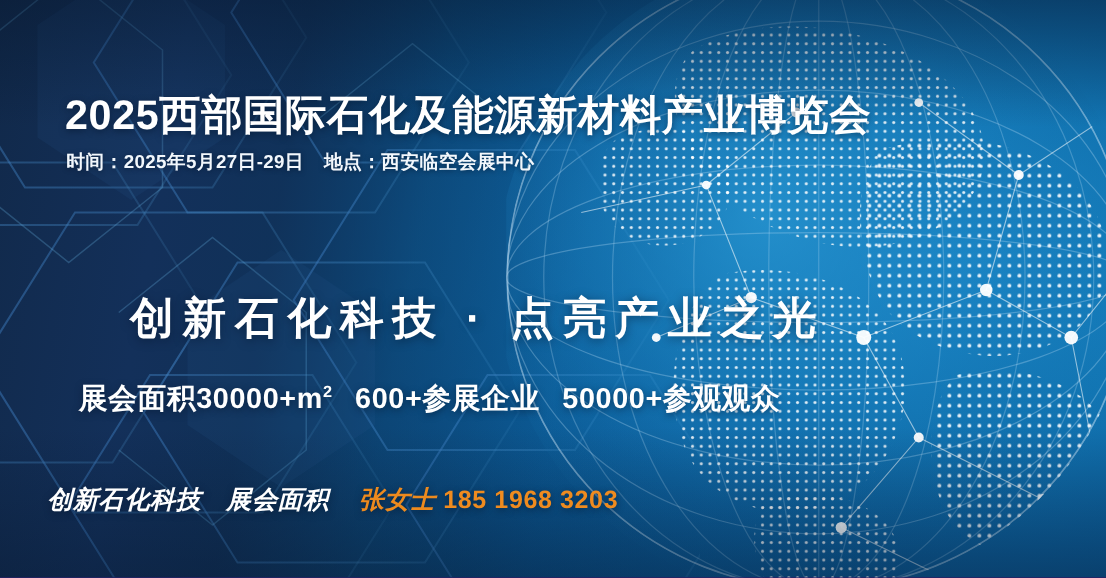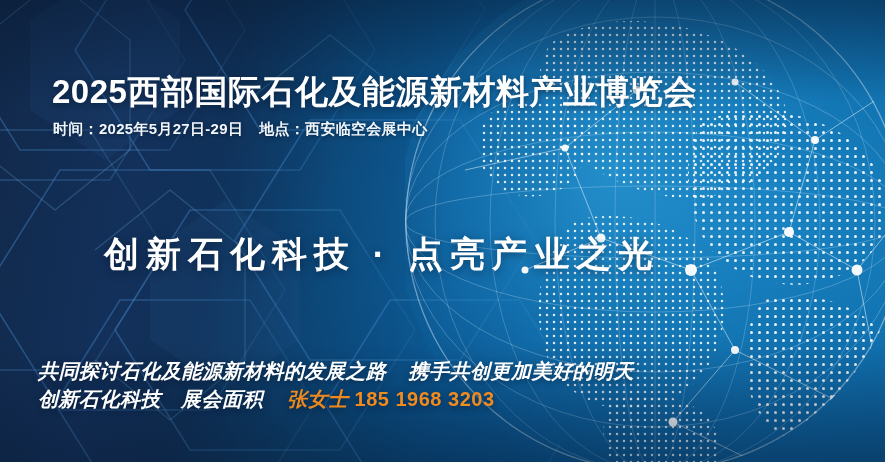--- a/index.html
+++ b/index.html
@@ -223,23 +223,23 @@
   <div class="content">
 
     <div class="title">2025西部国际石化及能源新材料产业博览会</div>
 
     <div class="subinfo">
       <span>时间：</span><span>2025年5月27日-29日</span><span class="gap"></span><span>地点：</span><span>西安临空会展中心</span>
     </div>
 
     <div class="slogan">创新石化科技 · 点亮产业之光</div>
 
-
-    <div class="tagline1">
-      <span>共同探讨石化及能源新材料的发展之路</span><span class="gap2"></span><span>携手共创更加美好的明天</span>
+    <div class="stats">
+      <span class="seg"><span>展会面积</span><span>30000+</span><span>m</span><span class="sup">2</span></span><span class="sep"></span><span class="seg">600+参展企业</span><span class="sep"></span><span class="seg">50000+参观观众</span>
     </div>
+
 
     <div class="tagline2">
       <span>创新石化科技</span><span class="gap3"></span><span>展会面积</span><span class="gap4"></span><span class="contact-name">张女士</span> <span class="contact-phone">185 1968 3203</span>
     </div>
 
   </div>
 </div>
 
 </body></html>

